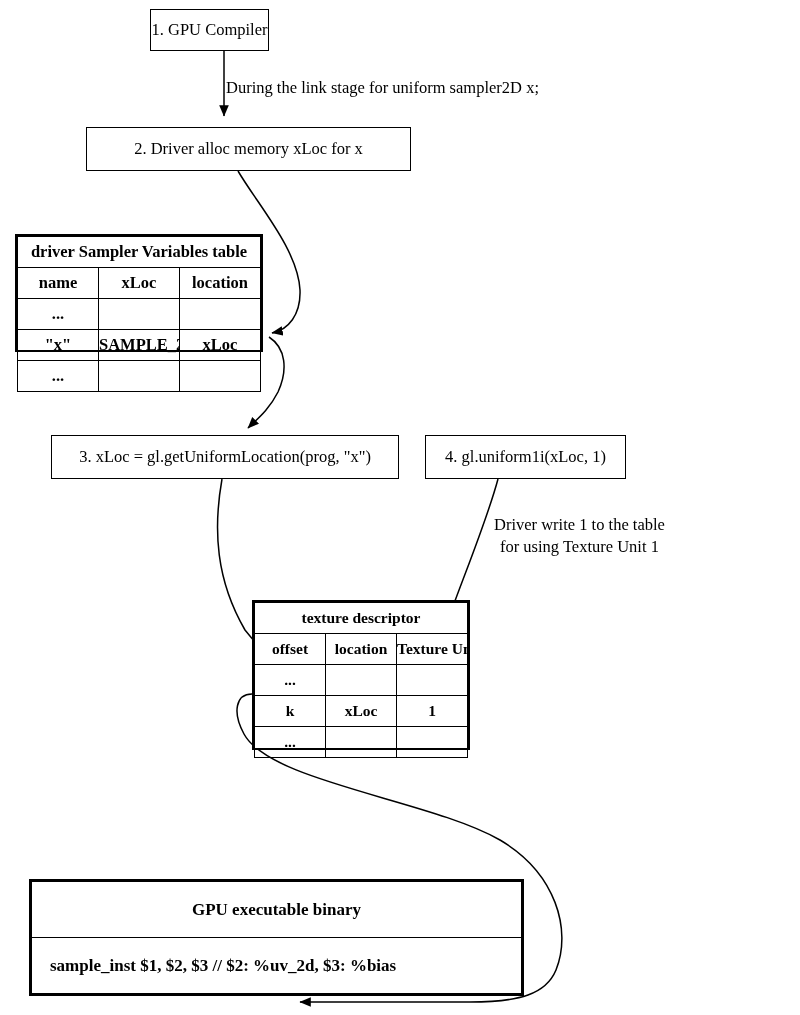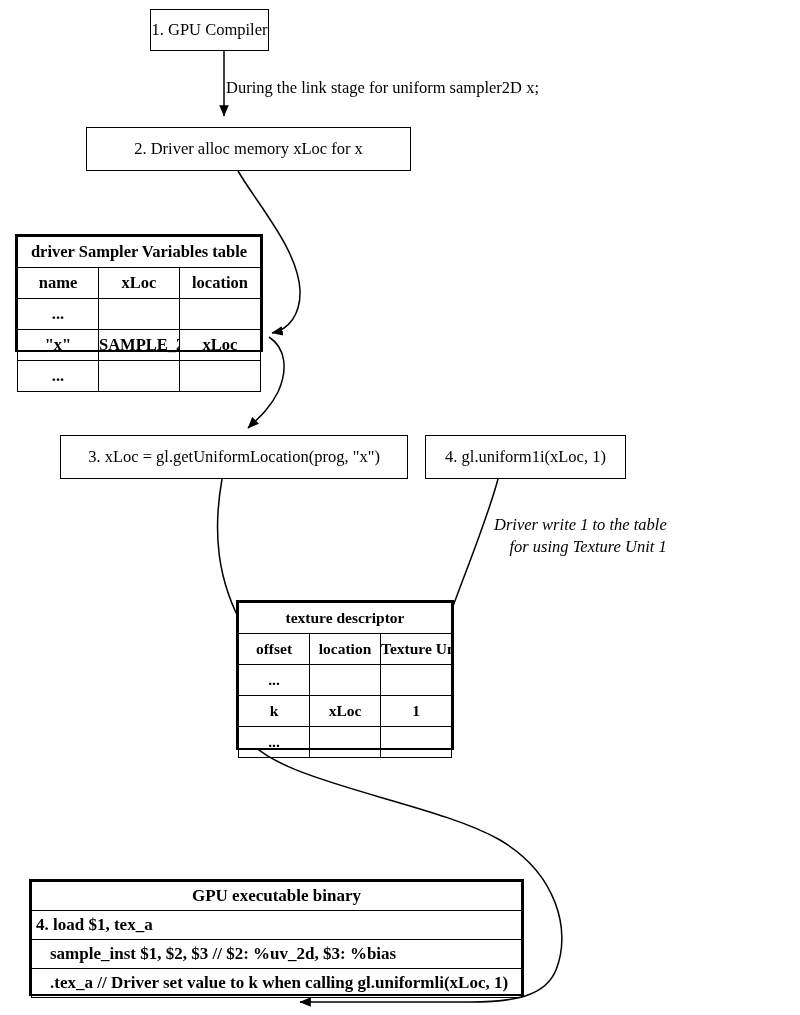--- a/index.html
+++ b/index.html
@@ -21,21 +21,21 @@
     border:1.6px solid #000;
     background:#fff;
     display:flex;align-items:center;justify-content:center;
     font-size:16.5px;
     line-height:1.1;
     white-space:nowrap;
     z-index:3;
   }
   #node-compiler{left:150px;top:9px;width:119px;height:42px;}
   #node-alloc   {left:86px; top:127px;width:325px;height:44px;}
-  #node-getloc  {left:60px; top:435px;width:348px;height:44px;}
+  #node-getloc  {left:51px; top:435px;width:348px;height:44px;}
   #node-uniform {left:425px;top:435px;width:201px;height:44px;}
 
   
   .tbl{
     position:absolute;
     box-sizing:border-box;
     border:2.6px solid #000;
     background:#fff;
     border-collapse:collapse;
     z-index:3;
@@ -54,21 +54,21 @@
     font-weight:bold;
     font-size:16.5px;
   }
 
   #tbl-sampler{left:15px;top:234px;width:248px;height:118px;}
   #tbl-sampler td,#tbl-sampler th{height:30px;}
   #tbl-sampler .c-name{width:56px;}
   #tbl-sampler .c-type{width:118px;}
   #tbl-sampler .c-loc {width:70px;}
 
-  #tbl-texdesc{left:236px;top:600px;width:218px;height:150px;}
+  #tbl-texdesc{left:252px;top:600px;width:218px;height:150px;}
   #tbl-texdesc td,#tbl-texdesc th{height:30px;font-size:15.5px;}
   #tbl-texdesc .c-off{width:45px;margin-top:16px;}
   #tbl-texdesc .c-loc{width:70px;}
   #tbl-texdesc .c-tu {width:103px;}
 
   #tbl-binary{left:29px;top:879px;width:495px;height:117px;}
   #tbl-binary td,#tbl-binary th{height:28px;font-size:17px;text-align:left;padding-left:4px;}
   #tbl-binary th.caption{text-align:center;padding-left:0;}
   #tbl-binary td.indent{padding-left:18px;}
 
@@ -76,21 +76,21 @@
   .lbl{
     position:absolute;
     font-size:16.5px;
     line-height:1.35;
     white-space:pre;
     z-index:2;
     background:transparent;
   }
   #lbl-link   {left:226px;top:77px;text-align:right;}
   #lbl-fill   {left:296px;top:506px;text-align:center;}
-  #lbl-write  {left:494px;top:514px;text-align:right;font-style:italic;}
+  #lbl-write  {left:494px;top:514px;text-align:center;}
   #lbl-lookup {left:528px;top:781px;text-align:center;}
 </style>
 </head>
 <body>
 
 <div id="canvas">
 
   <svg class="arrows" viewBox="0 0 800 1015" width="800" height="1015">
     <defs>
       <marker id="ah" markerWidth="9" markerHeight="9" refX="7.2" refY="3.2" orient="auto" markerUnits="strokeWidth">
@@ -188,25 +188,19 @@
       </table>
   </div>
 
   <div class="tbl" id="tbl-binary">
     <table>
       <tbody>
           <tr>
         <th class="caption">GPU executable binary</th>
       </tr>
       <tr>
-        <td>4. load $1, tex_a</td>
-      </tr>
-      <tr>
         <td class="indent">sample_inst $1, $2, $3 // $2: %uv_2d, $3: %bias</td>
-      </tr>
-      <tr>
-        <td class="indent">.tex_a // Driver set value to k when calling gl.uniformli(xLoc, 1)</td>
       </tr>
     </tbody>
       </table>
   </div>
 
 </div>
 
 </body></html>

